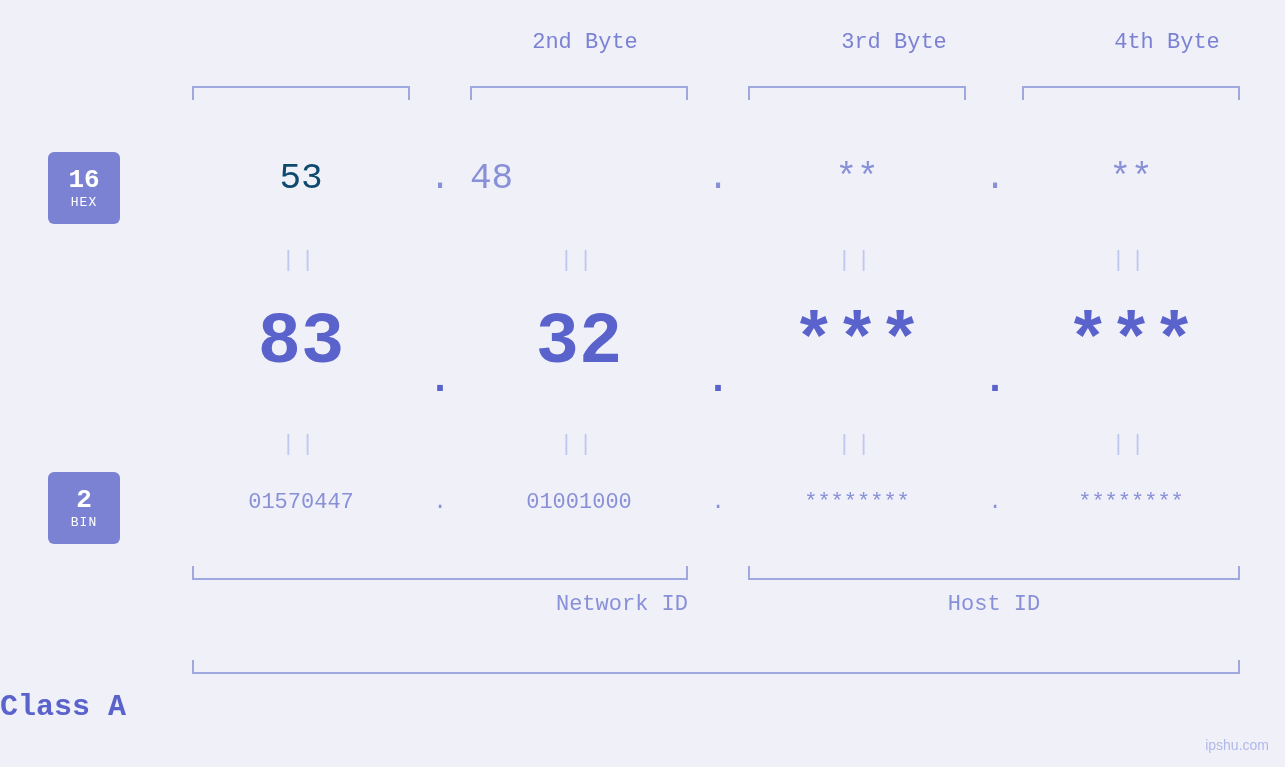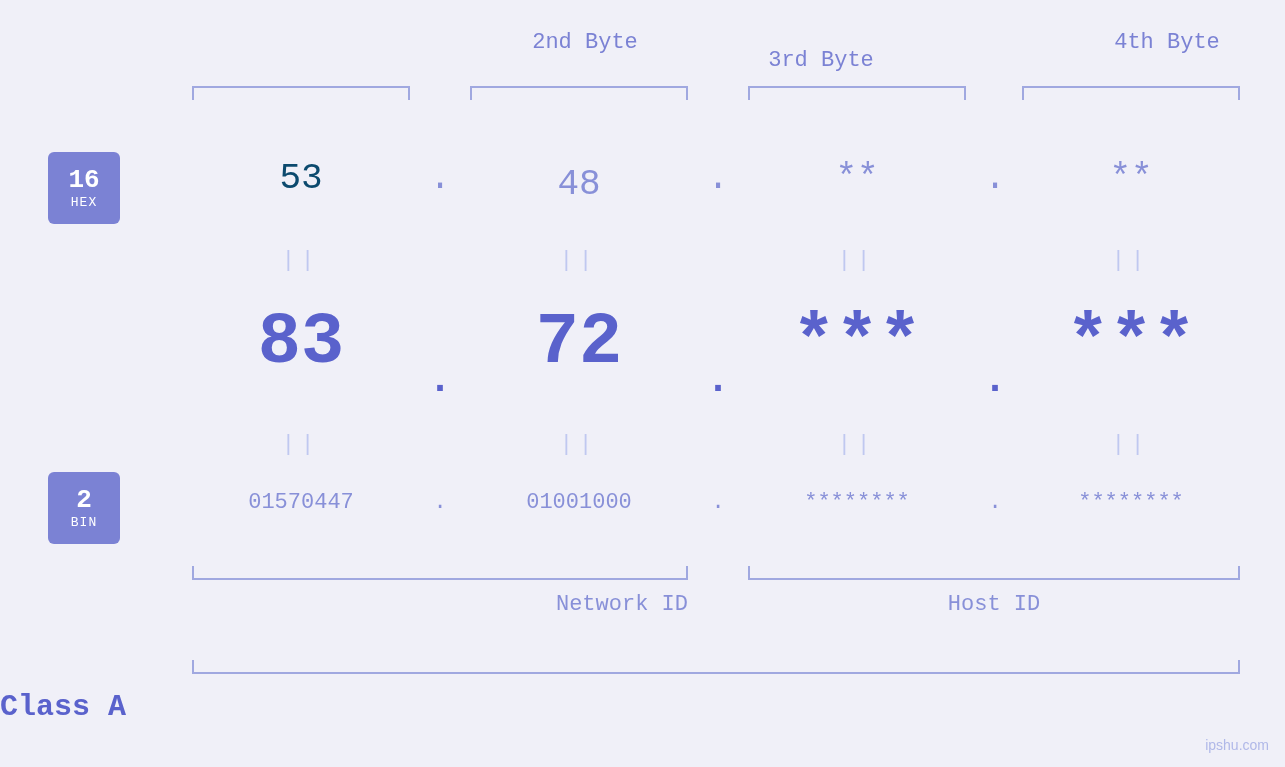--- a/index.html
+++ b/index.html
@@ -59,21 +59,21 @@
       position: absolute;
       top: 30px;
       color: #7b82d4;
       font-size: 22px;
       text-align: center;
       width: 270px;
     }
 
     .col1-header { left: 170px; }
     .col2-header { left: 450px; }
-    .col3-header { left: 686px; margin-top: 18px; }
+    .col3-header { left: 759px; }
     .col4-header { left: 1032px; }
   </style>
 </head>
 <body>
 
 <div class="container">
 
   <div class="badge badge-hex">
     <span class="badge-number">16</span>
     <span class="badge-label">HEX</span>
@@ -98,34 +98,34 @@
   <div style="position:absolute;top:86px;left:748px;width:218px;height:2px;background:#a0a8e0;"></div>
   <div style="position:absolute;top:86px;left:748px;width:2px;height:14px;background:#a0a8e0;"></div>
   <div style="position:absolute;top:86px;left:964px;width:2px;height:14px;background:#a0a8e0;"></div>
 
   <div style="position:absolute;top:86px;left:1022px;width:218px;height:2px;background:#a0a8e0;"></div>
   <div style="position:absolute;top:86px;left:1022px;width:2px;height:14px;background:#a0a8e0;"></div>
   <div style="position:absolute;top:86px;left:1238px;width:2px;height:14px;background:#a0a8e0;"></div>
 
   <div style="position:absolute;top:158px;left:192px;width:218px;text-align:center;color:#0c4a6e;font-size:36px;font-family:'Courier New',monospace;">53</div>
   <div style="position:absolute;top:158px;left:415px;width:50px;text-align:center;color:#8890d8;font-size:36px;font-family:'Courier New',monospace;">.</div>
-  <div style="position:absolute;top:164px;left:470px;width:218px;text-align:center;color:#8890d8;font-size:36px;font-family:'Courier New',monospace;">48</div>
+  <div style="position:absolute;top:158px;left:470px;width:218px;color:#8890d8;font-size:36px;font-family:'Courier New',monospace;">48</div>
   <div style="position:absolute;top:158px;left:693px;width:50px;text-align:center;color:#8890d8;font-size:36px;font-family:'Courier New',monospace;">.</div>
   <div style="position:absolute;top:158px;left:748px;width:218px;text-align:center;color:#8890d8;font-size:36px;font-family:'Courier New',monospace;">**</div>
   <div style="position:absolute;top:158px;left:970px;width:50px;text-align:center;color:#8890d8;font-size:36px;font-family:'Courier New',monospace;">.</div>
   <div style="position:absolute;top:158px;left:1022px;width:218px;text-align:center;color:#8890d8;font-size:36px;font-family:'Courier New',monospace;">**</div>
 
   <div style="position:absolute;top:248px;left:192px;width:218px;text-align:center;color:#c0c8f0;font-size:22px;letter-spacing:6px;font-family:'Courier New',monospace;">||</div>
   <div style="position:absolute;top:248px;left:470px;width:218px;text-align:center;color:#c0c8f0;font-size:22px;letter-spacing:6px;font-family:'Courier New',monospace;">||</div>
   <div style="position:absolute;top:248px;left:748px;width:218px;text-align:center;color:#c0c8f0;font-size:22px;letter-spacing:6px;font-family:'Courier New',monospace;">||</div>
   <div style="position:absolute;top:248px;left:1022px;width:218px;text-align:center;color:#c0c8f0;font-size:22px;letter-spacing:6px;font-family:'Courier New',monospace;">||</div>
 
   <div style="position:absolute;top:302px;left:192px;width:218px;text-align:center;color:#5a62cc;font-size:72px;font-weight:bold;font-family:'Courier New',monospace;">83</div>
   <div style="position:absolute;top:358px;left:415px;width:50px;text-align:center;color:#5a62cc;font-size:40px;font-weight:bold;font-family:'Courier New',monospace;">.</div>
-  <div style="position:absolute;top:302px;left:470px;width:218px;text-align:center;color:#5a62cc;font-size:72px;font-weight:bold;font-family:'Courier New',monospace;">72</div>
+  <div style="position:absolute;top:302px;left:470px;width:218px;text-align:center;color:#5a62cc;font-size:72px;font-weight:bold;font-family:'Courier New',monospace;">32</div>
   <div style="position:absolute;top:358px;left:693px;width:50px;text-align:center;color:#5a62cc;font-size:40px;font-weight:bold;font-family:'Courier New',monospace;">.</div>
   <div style="position:absolute;top:302px;left:748px;width:218px;text-align:center;color:#5a62cc;font-size:72px;font-weight:bold;font-family:'Courier New',monospace;">***</div>
   <div style="position:absolute;top:358px;left:970px;width:50px;text-align:center;color:#5a62cc;font-size:40px;font-weight:bold;font-family:'Courier New',monospace;">.</div>
   <div style="position:absolute;top:302px;left:1022px;width:218px;text-align:center;color:#5a62cc;font-size:72px;font-weight:bold;font-family:'Courier New',monospace;">***</div>
 
   <div style="position:absolute;top:432px;left:192px;width:218px;text-align:center;color:#c0c8f0;font-size:22px;letter-spacing:6px;font-family:'Courier New',monospace;">||</div>
   <div style="position:absolute;top:432px;left:470px;width:218px;text-align:center;color:#c0c8f0;font-size:22px;letter-spacing:6px;font-family:'Courier New',monospace;">||</div>
   <div style="position:absolute;top:432px;left:748px;width:218px;text-align:center;color:#c0c8f0;font-size:22px;letter-spacing:6px;font-family:'Courier New',monospace;">||</div>
   <div style="position:absolute;top:432px;left:1022px;width:218px;text-align:center;color:#c0c8f0;font-size:22px;letter-spacing:6px;font-family:'Courier New',monospace;">||</div>
 

